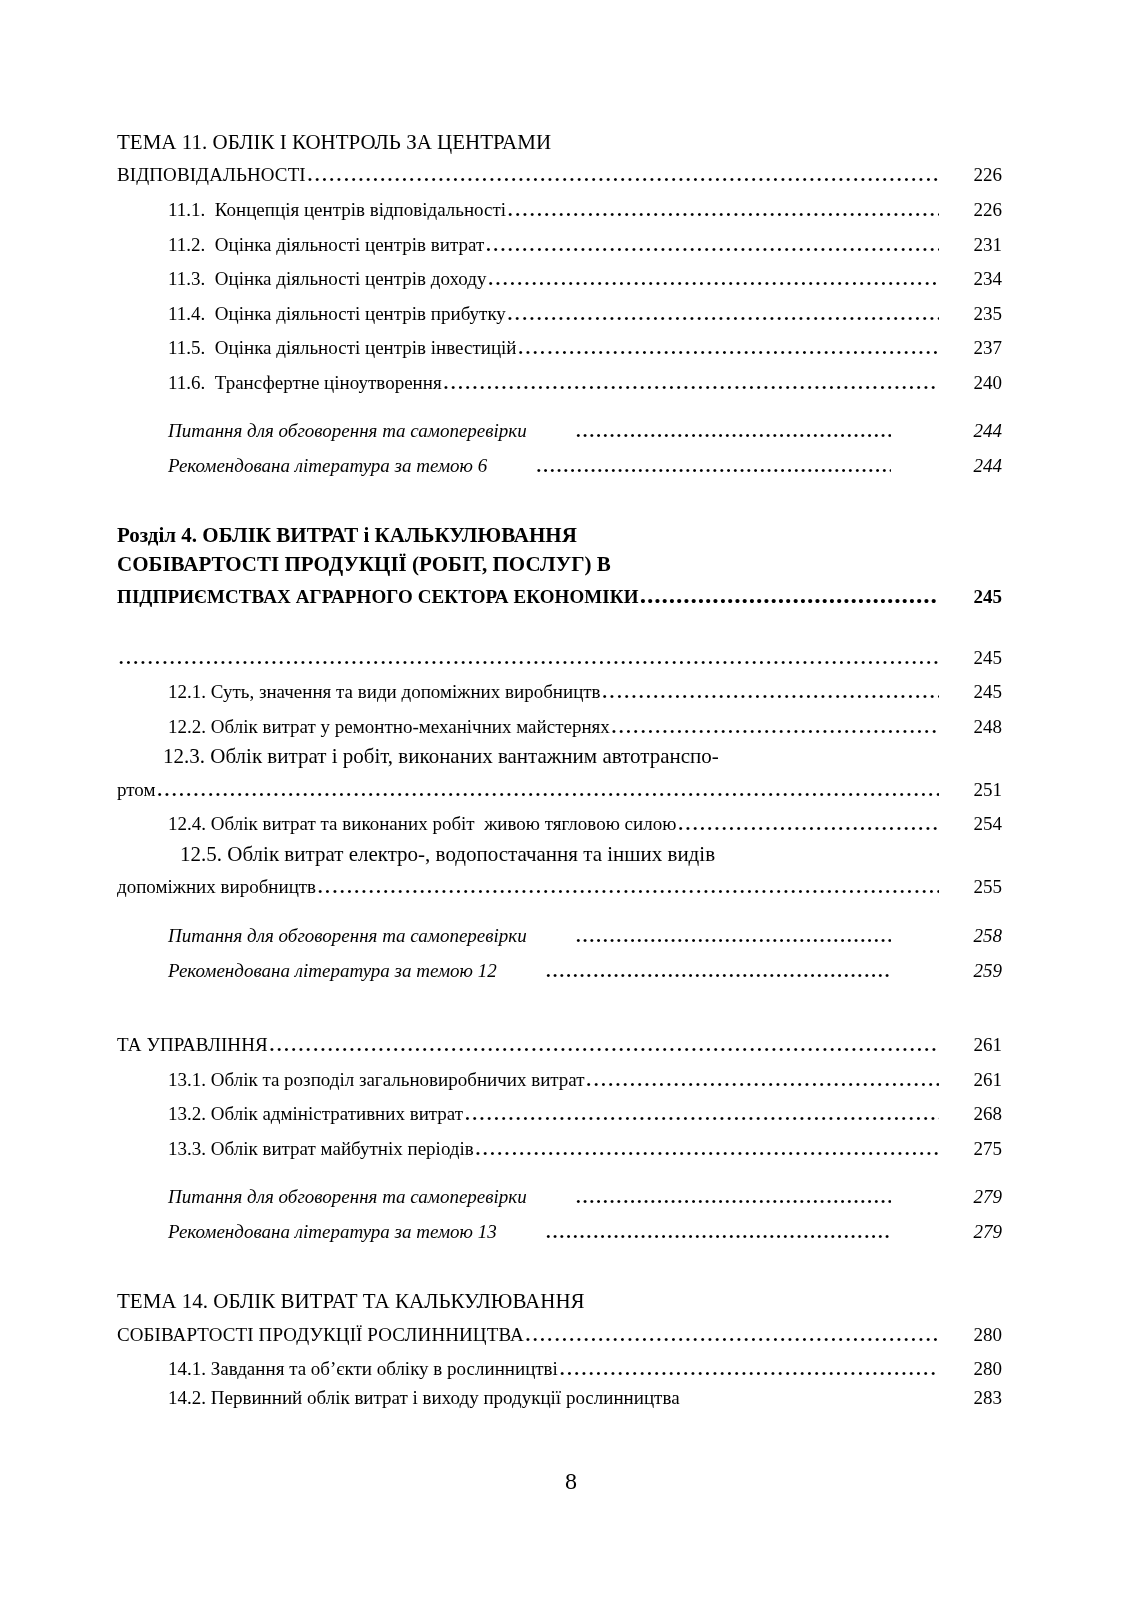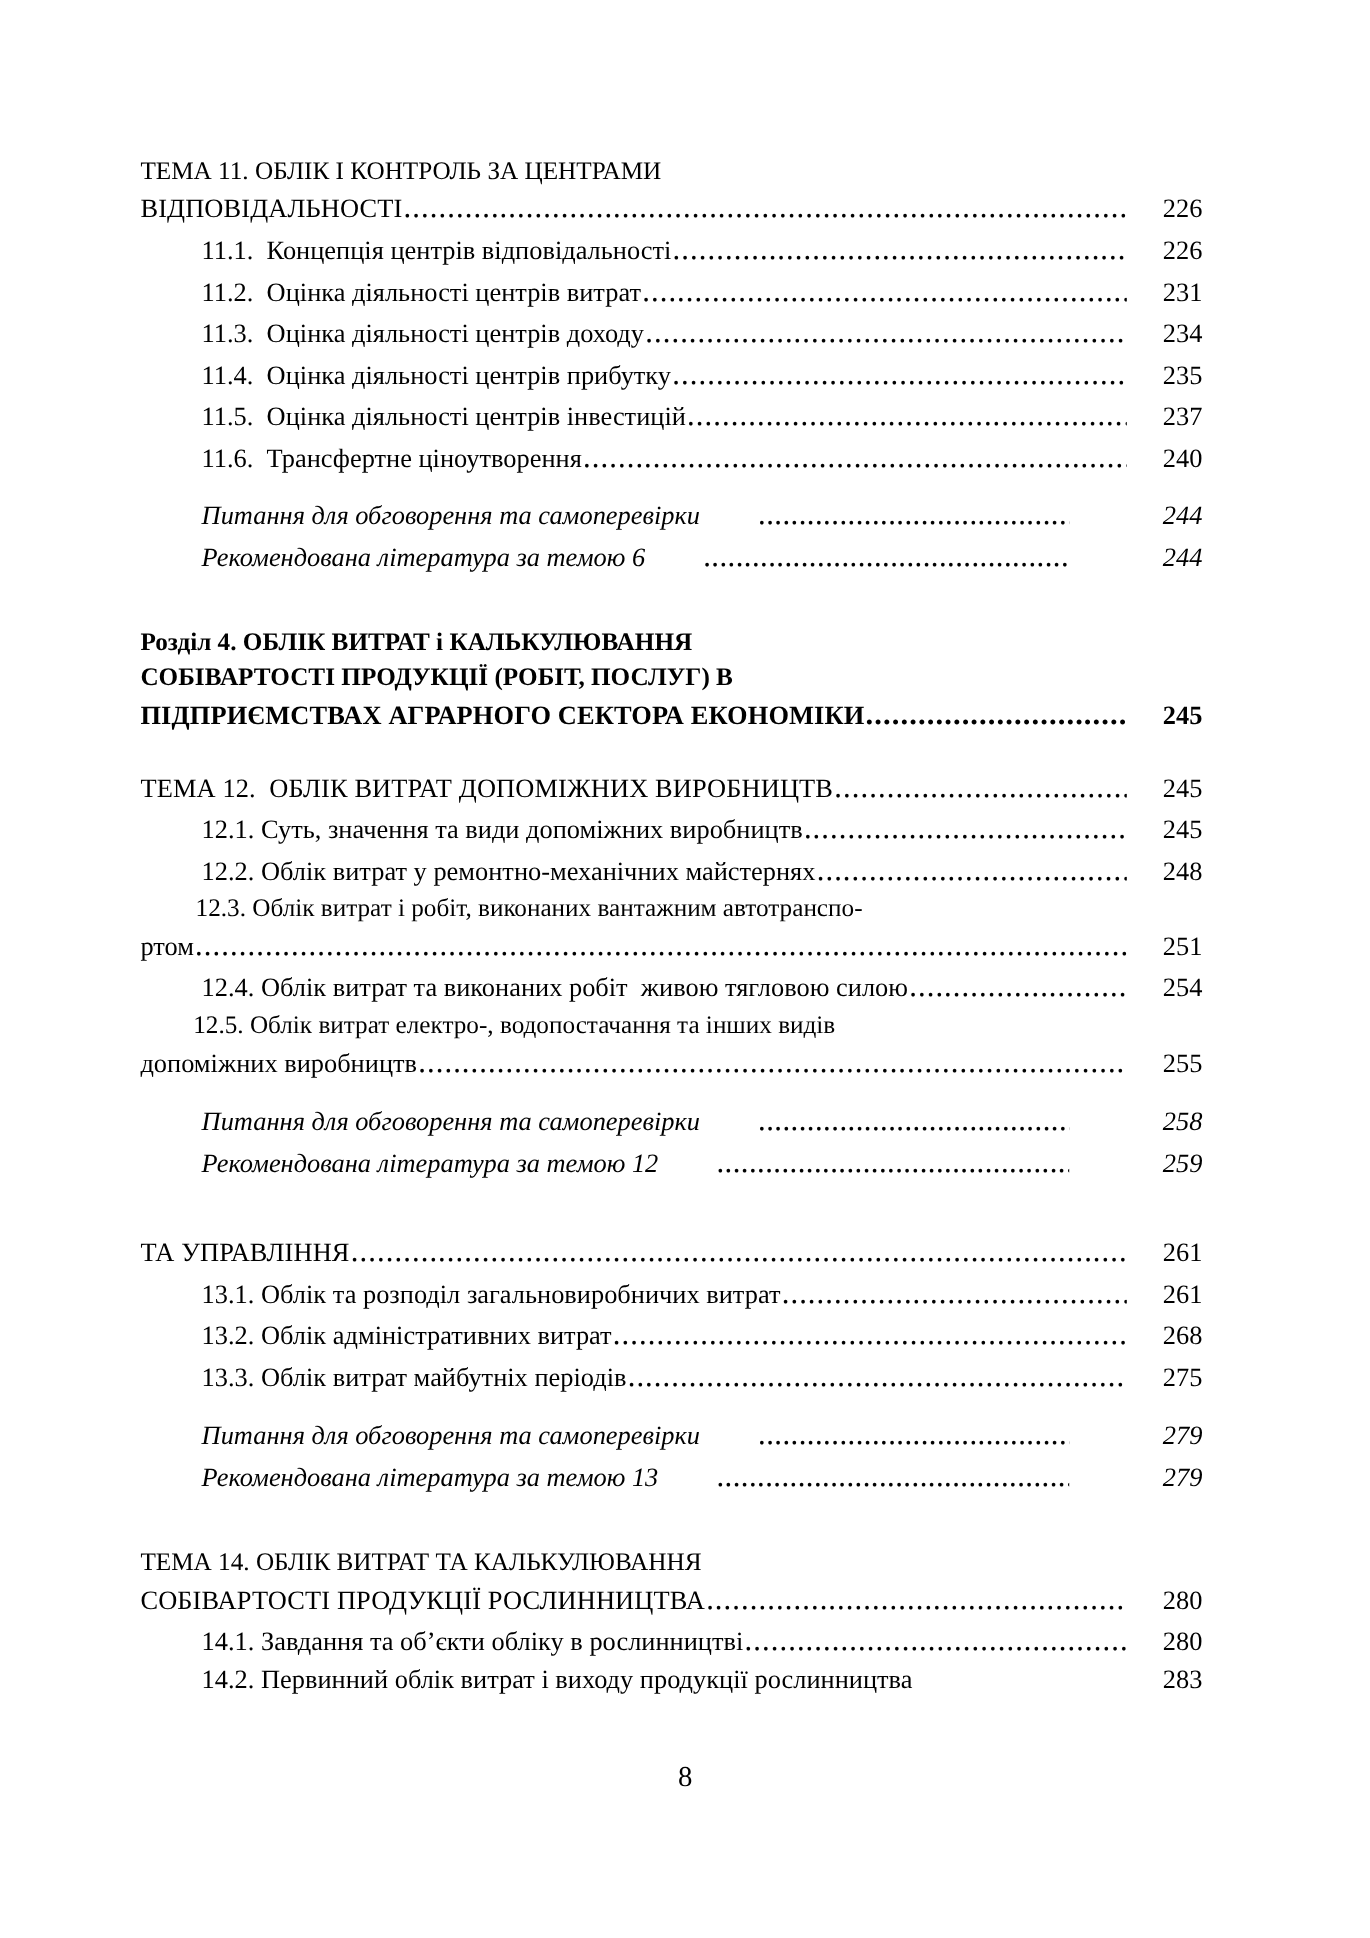--- a/index.html
+++ b/index.html
@@ -31,21 +31,21 @@
     left: 117px;
     top: 128px;
     width: 885px;
   }
 
   
   .entry {
     display: flex;
     align-items: baseline;
     width: 100%;
-    font-size: 22px;
+    font-size: 19px;
     line-height: 1.355;
     white-space: nowrap;
   }
 
   .entry .etext {
     flex: 0 0 auto;
     white-space: pre;
   }
 
   .entry .leader {
@@ -186,21 +186,20 @@
     <div class="plain bold">СОБІВАРТОСТІ ПРОДУКЦІЇ (РОБІТ, ПОСЛУГ) В</div>
     <div class="entry sect">
       <span class="etext">ПІДПРИЄМСТВАХ АГРАРНОГО СЕКТОРА ЕКОНОМІКИ</span>
       <span class="leader"></span>
       <span class="pnum">245</span>
     </div>
 
     <div class="gap-md"></div>
 
     <div class="entry lvl1">
-      <span class="etext">ТЕМА 12.  ОБЛІК ВИТРАТ ДОПОМІЖНИХ ВИРОБНИЦТВ</span>
       <span class="leader"></span>
       <span class="pnum">245</span>
     </div>
 
     <div class="entry lvl2">
       <span class="etext">12.1. Суть, значення та види допоміжних виробництв</span>
       <span class="leader"></span>
       <span class="pnum">245</span>
     </div>
     <div class="entry lvl2">
@@ -215,21 +214,21 @@
       <span class="leader"></span>
       <span class="pnum">251</span>
     </div>
 
     <div class="entry lvl2">
       <span class="etext">12.4. Облік витрат та виконаних робіт  живою тягловою силою</span>
       <span class="leader"></span>
       <span class="pnum">254</span>
     </div>
 
-    <div class="plain" style="margin-left:44px">12.5. Облік витрат електро-, водопостачання та інших видів</div>
+    <div class="plain" style="margin-left:63px">12.5. Облік витрат електро-, водопостачання та інших видів</div>
     <div class="entry cont">
       <span class="etext">допоміжних виробництв</span>
       <span class="leader"></span>
       <span class="pnum">255</span>
     </div>
 
     <div class="gap-sm"></div>
 
     <div class="entry ital">
       <span class="etext">Питання для обговорення та самоперевірки</span>

